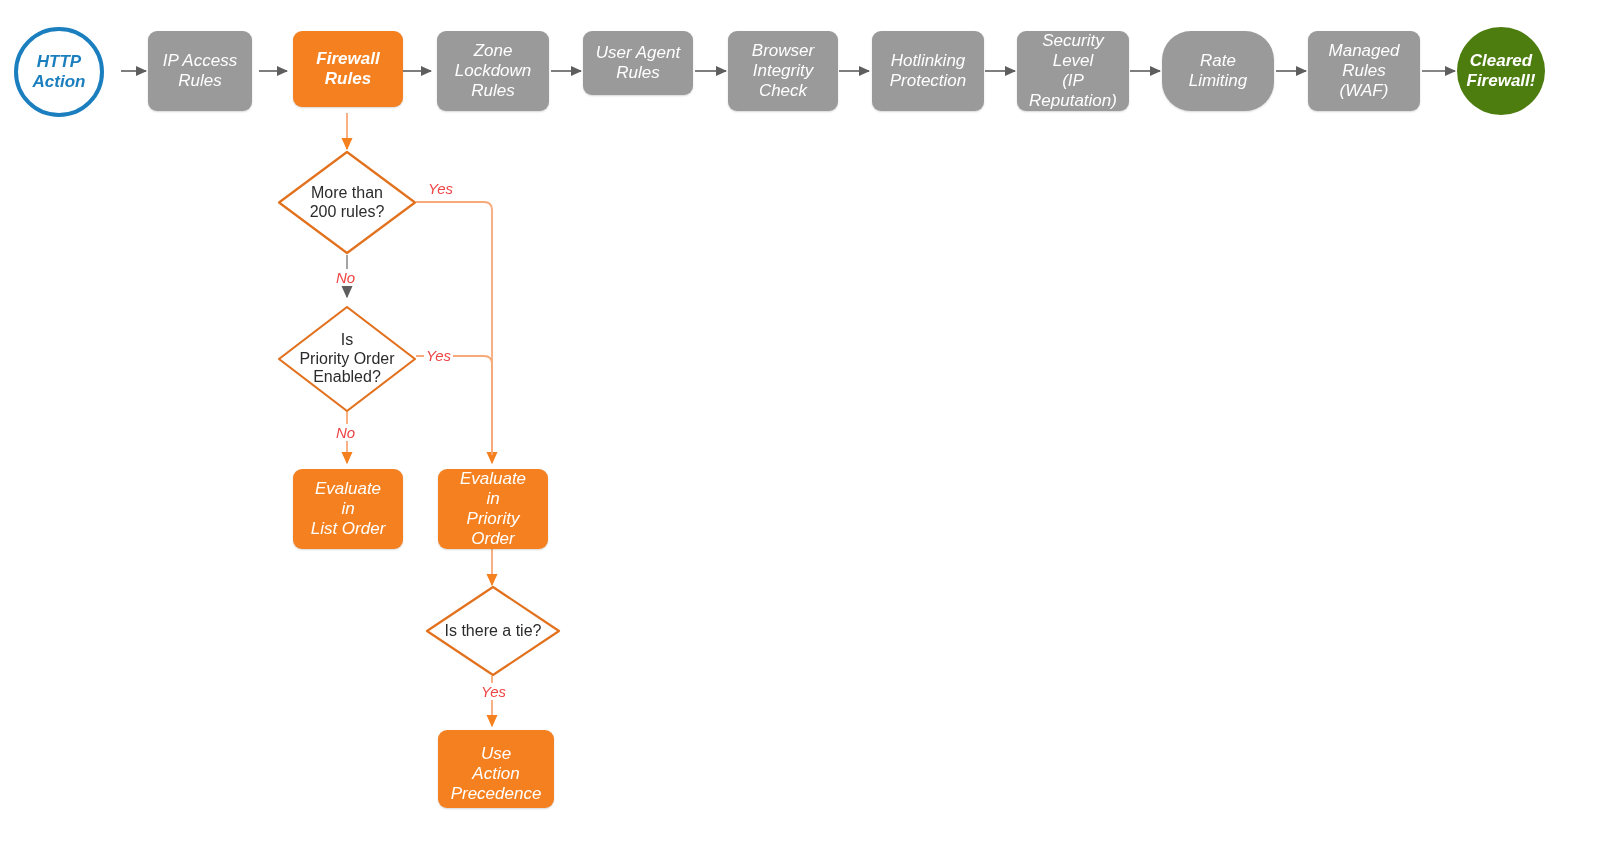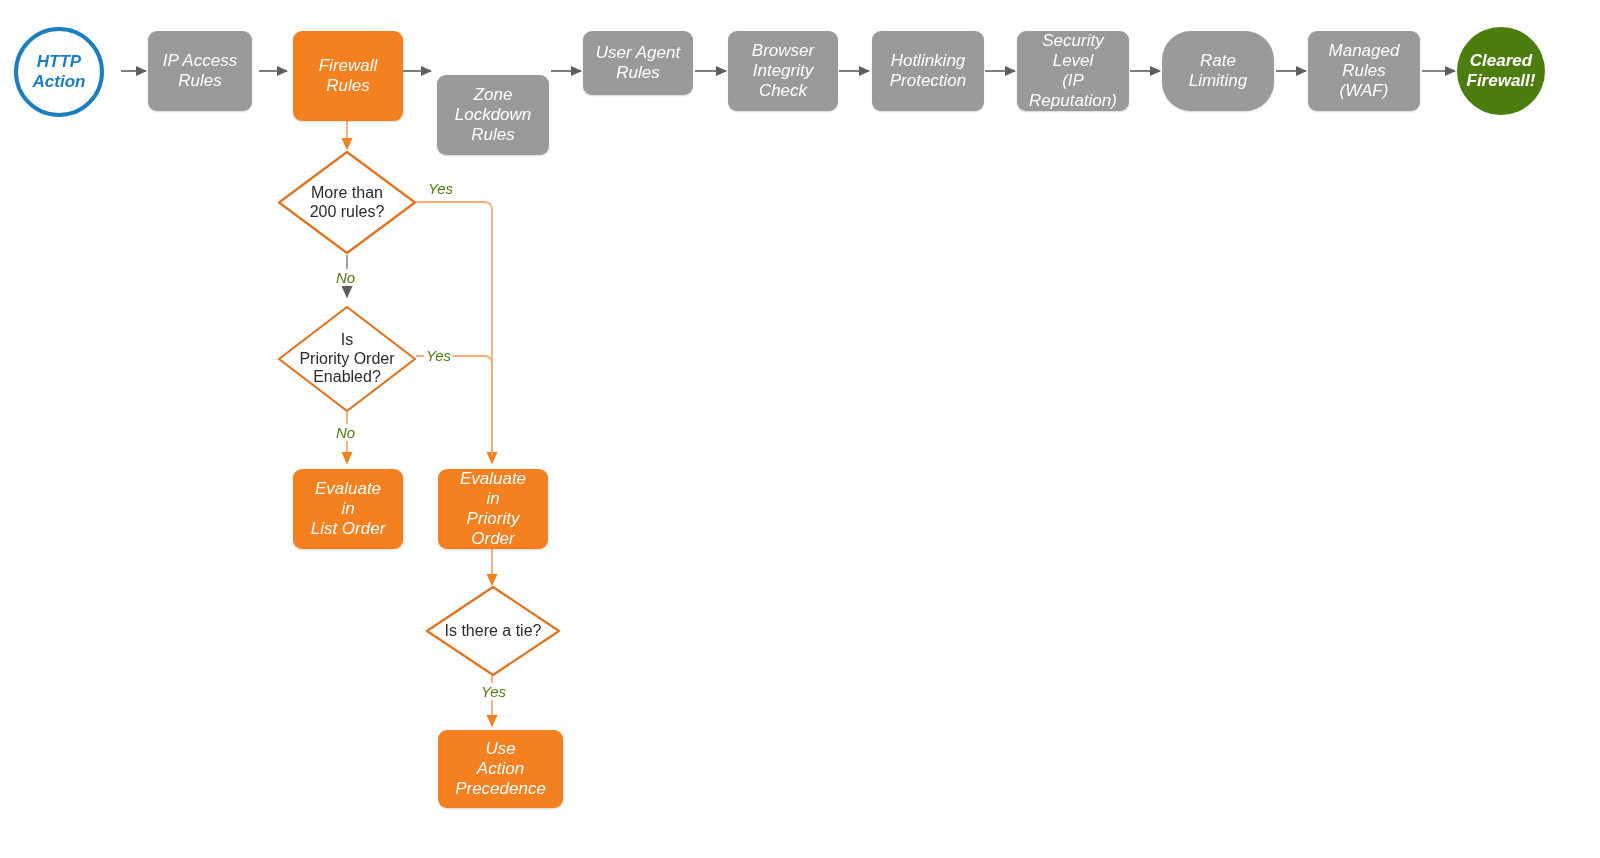--- a/index.html
+++ b/index.html
@@ -83,21 +83,21 @@
   .decision .dia-label {
     position: relative;
     z-index: 2;
     padding: 0 8px;
   }
   
   .edge-label {
     position: absolute;
     font-size: 15px;
     font-style: italic;
-    color: #4d7c0f;
+    color: #ef4444;
     white-space: nowrap;
     background: #ffffff;
     padding: 0 2px;
   }
 </style>
 </head>
 <body>
 
 <div id="canvas">
 
@@ -146,28 +146,28 @@
     </span>
   </div>
 
   <div class="node proc grey" style="left:148px; top:31px; width:104px; height:80px;">
     <span>
       <span>IP Access</span><br>
       <span>Rules</span>
     </span>
   </div>
 
-  <div class="node proc orange" style="left:293px; top:31px; width:110px; height:90px;">
+  <div class="node proc orange" style="left:293px; top:31px; width:110px; height:76px;font-weight:bold;">
     <span>
       <span>Firewall</span><br>
       <span>Rules</span>
     </span>
   </div>
 
-  <div class="node proc grey" style="left:437px; top:31px; width:112px; height:80px;margin-top:44px;">
+  <div class="node proc grey" style="left:437px; top:31px; width:112px; height:80px;">
     <span>
       <span>Zone</span><br>
       <span>Lockdown</span><br>
       <span>Rules</span>
     </span>
   </div>
 
   <div class="node proc grey" style="left:583px; top:31px; width:110px; height:64px;font-style:italic;">
     <span>
       <span>User Agent</span><br>
@@ -259,21 +259,21 @@
   </div>
 
   <div class="node proc orange" style="left:438px; top:469px; width:110px; height:80px;">
     <span>
       <span>Evaluate</span><br>
       <span>in</span><br>
       <span>Priority Order</span>
     </span>
   </div>
 
-  <div class="node proc orange" style="left:438px; top:730px; width:125px; height:78px;">
+  <div class="node proc orange" style="left:438px; top:730px; width:116px; height:78px;align-items:flex-end;">
     <span>
       <span>Use</span><br>
       <span>Action</span><br>
       <span>Precedence</span>
     </span>
   </div>
 
   <div class="edge-label" style="left:426px; top:180px;">Yes</div>
 
   <div class="edge-label" style="left:334px; top:269px;">No</div>

